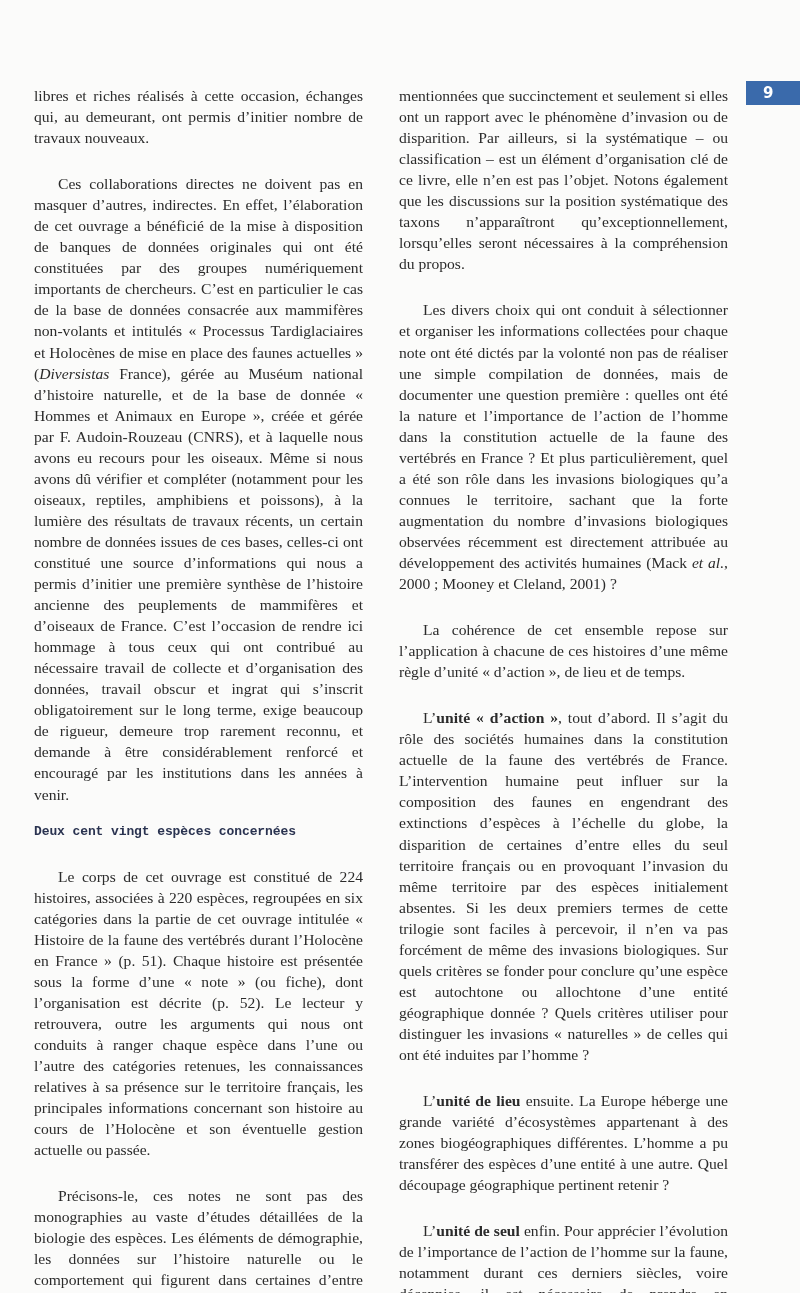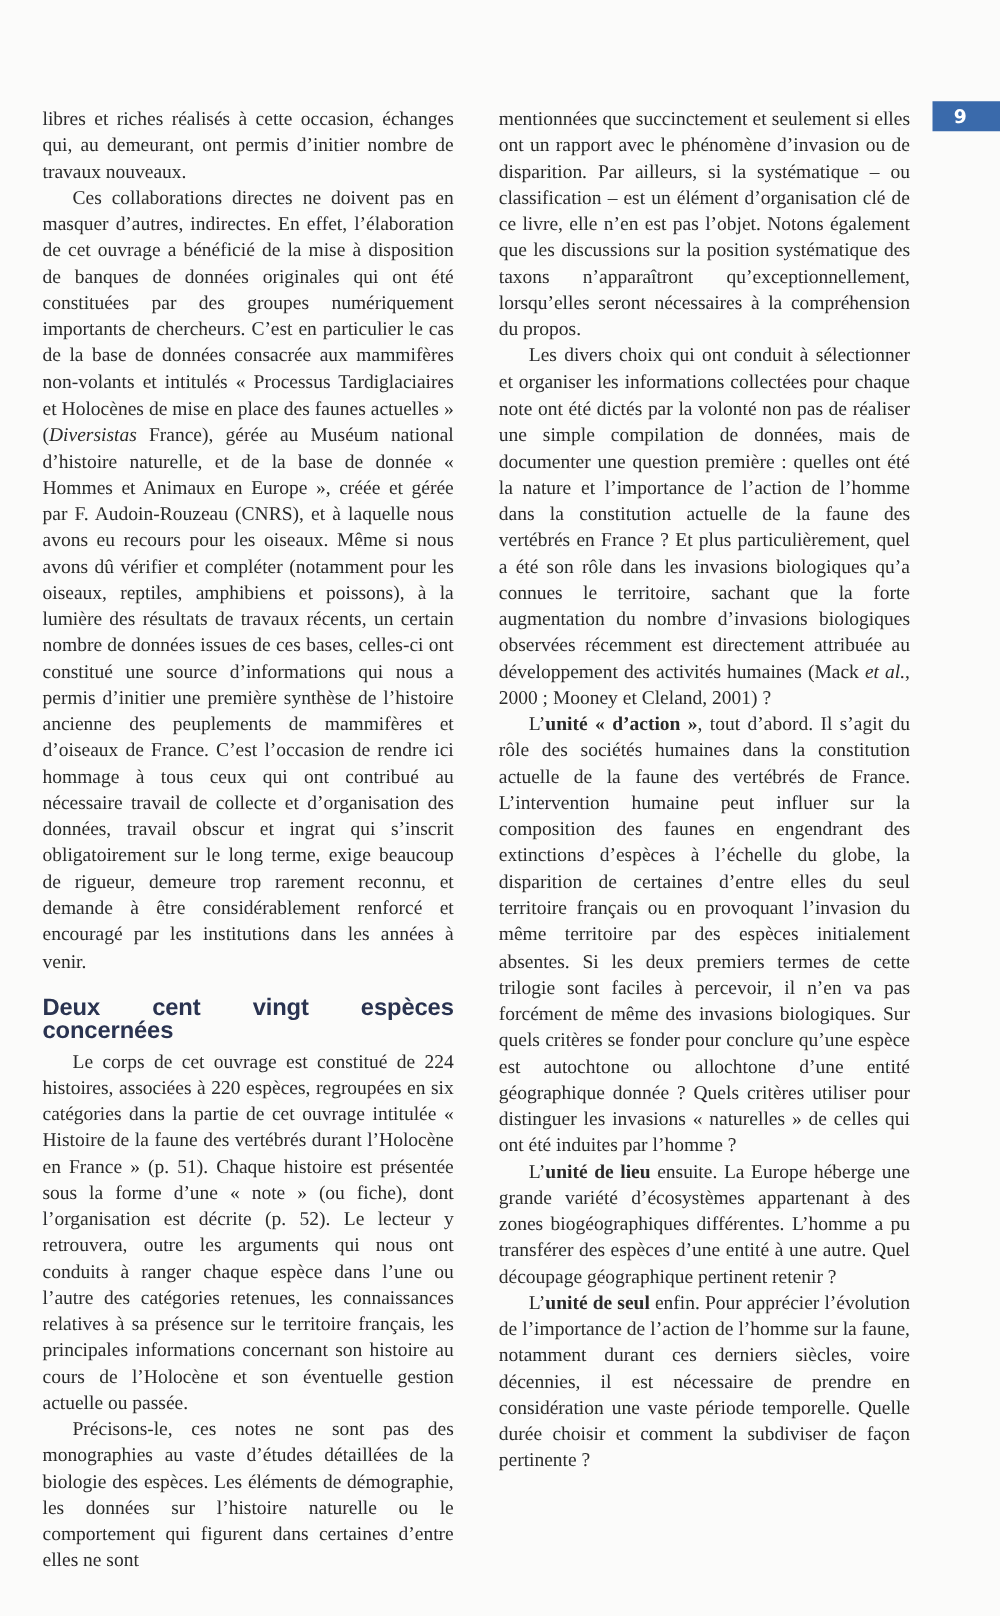--- a/index.html
+++ b/index.html
@@ -28,25 +28,25 @@
       line-height: 21.05px;
       text-align: justify;
       hyphens: manual;
     }
     .col-left { left: 34px; }
     .col-right { left: 399px; }
     .para {
       margin: 0;
       text-indent: 0;
     }
-    .para.indent { text-indent: 24px; }
+    .para.indent { text-indent: 24px; margin-top: 25px; }
     .heading {
-      font-family: Liberation Sans, sans-serif;
+      font-family: Liberation Mono, monospace;
       font-weight: bold;
-      font-size: 19px;
+      font-size: 13px;
       color: #2a3350;
       margin: 18px 0 5px 0;
       line-height: 18px;
       letter-spacing: -0.1px;
     }
     .bold { font-weight: bold; }
     .italic { font-style: italic; }
     .page-number {
       position: absolute;
       left: 746px;
@@ -88,20 +88,23 @@
   </div>
 
   <div class="column col-right">
     <p class="para">
       <span>mentionnées que succinctement et seulement si elles ont un rapport avec le phénomène d’invasion ou de disparition. Par ailleurs, si la systématique – ou classification – est un élément d’organisation clé de ce livre, elle n’en est pas l’objet. Notons également que les discussions sur la position systématique des taxons n’apparaîtront qu’exceptionnellement, lorsqu’elles seront nécessaires à la compréhension du propos.</span>
     </p>
     <p class="para indent">
       <span>Les divers choix qui ont conduit à sélectionner et organiser les informations collectées pour chaque note ont été dictés par la volonté non pas de réaliser une simple compilation de données, mais de documenter une question première : quelles ont été la nature et l’importance de l’action de l’homme dans la constitution actuelle de la faune des vertébrés en France ? Et plus particulièrement, quel a été son rôle dans les invasions biologiques qu’a connues le territoire, sachant que la forte augmentation du nombre d’invasions biologiques observées récemment est directement attribuée au développement des activités humaines (Mack </span><span class="italic">et al.</span><span>, 2000 ; Mooney et Cleland, 2001) ?</span>
     </p>
     <p class="para indent">
+      <span>La cohérence de cet ensemble repose sur l’application à chacune de ces histoires d’une même règle d’unité « d’action », de lieu et de temps.</span>
+    </p>
+    <p class="para indent">
       <span>L’</span><span class="bold">unité « d’action »</span><span>, tout d’abord. Il s’agit du rôle des sociétés humaines dans la constitution actuelle de la faune des vertébrés de France. L’intervention humaine peut influer sur la composition des faunes en engendrant des extinctions d’espèces à l’échelle du globe, la disparition de certaines d’entre elles du seul territoire français ou en provoquant l’invasion du même territoire par des espèces initialement absentes. Si les deux premiers termes de cette trilogie sont faciles à percevoir, il n’en va pas forcément de même des invasions biologiques. Sur quels critères se fonder pour conclure qu’une espèce est autochtone ou allochtone d’une entité géographique donnée ? Quels critères utiliser pour distinguer les invasions « naturelles » de celles qui ont été induites par l’homme ?</span>
     </p>
     <p class="para indent">
       <span>L’</span><span class="bold">unité de lieu</span><span> ensuite. La Europe héberge une grande variété d’écosystèmes appartenant à des zones biogéographiques différentes. L’homme a pu transférer des espèces d’une entité à une autre. Quel découpage géographique pertinent retenir ?</span>
     </p>
     <p class="para indent">
       <span>L’</span><span class="bold">unité de seul</span><span> enfin. Pour apprécier l’évolution de l’importance de l’action de l’homme sur la faune, notamment durant ces derniers siècles, voire décennies, il est nécessaire de prendre en considération une vaste période temporelle. Quelle durée choisir et comment la subdiviser de façon pertinente ?</span>
     </p>
   </div>
 

